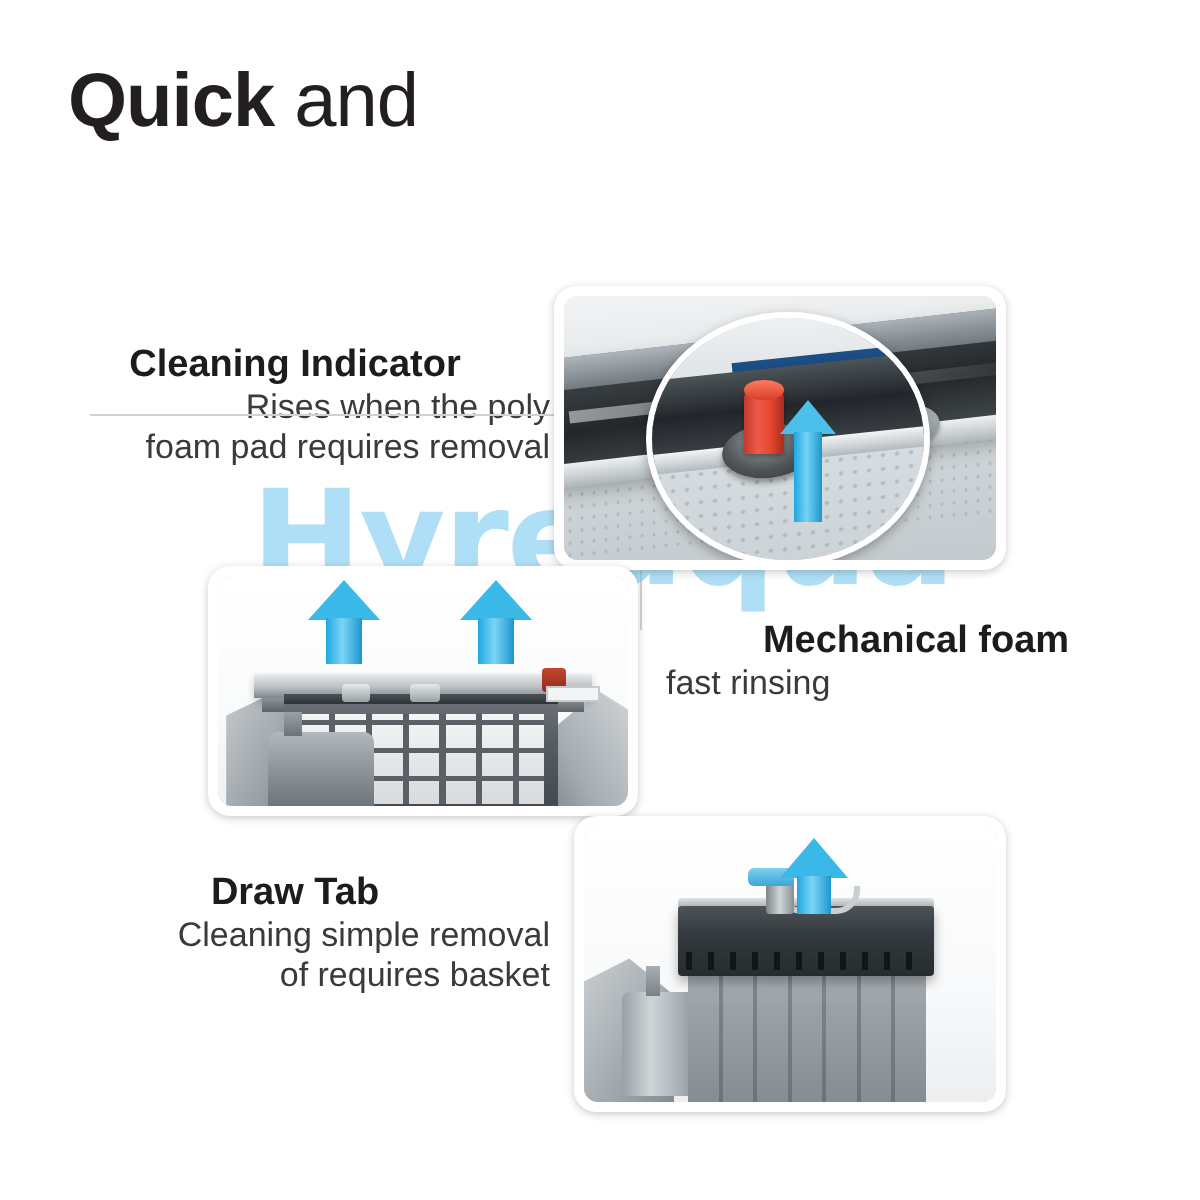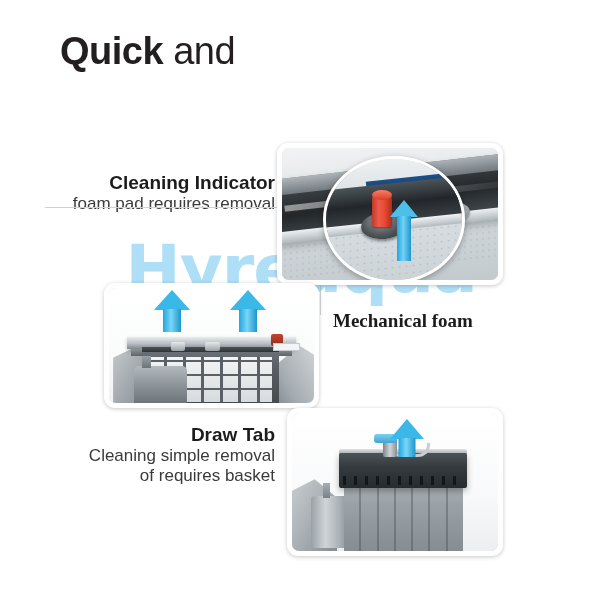--- a/index.html
+++ b/index.html
@@ -12,49 +12,49 @@
     -webkit-font-smoothing:antialiased;
   }
   .stage{position:absolute;left:0;top:0;width:600px;height:600px;overflow:hidden;}
 
   
   .title{
     position:absolute;left:34px;top:30px;
     font-size:38px;line-height:42px;
     color:#231f20;letter-spacing:-0.5px;
   }
-  .title .ln{display:block;white-space:nowrap;margin-left:26px;}
+  .title .ln{display:block;white-space:nowrap;}
   .title b{font-weight:700;}
   .title span.light{font-weight:400;}
 
   
   .watermark{
     position:absolute;left:46px;top:237px;
     width:510px;height:66px;
     font-size:66px;line-height:66px;
     font-weight:700;letter-spacing:-1px;
     color:#6ec6ef;opacity:.55;
     font-family:"DejaVu Sans",sans-serif;
     text-align:center;
     pointer-events:none;
     user-select:none;
     z-index:5;
   }
 
   
   .callout{position:absolute;color:#2b2b2b;}
-  .callout .hd{font-weight:700;font-size:19px;line-height:22px;color:#1c1c1c;}
+  .callout .hd{font-weight:700;font-size:19px;line-height:22px;color:#1c1c1c;text-align:center;}
   .callout .bd{font-weight:400;font-size:17px;line-height:20px;color:#3a3a3a;}
   .callout .bd span{display:block;white-space:nowrap;}
   .ta-r{text-align:right;}
-  .ta-l{text-align:left;font-family:Liberation Serif, serif;}
+  .ta-l{text-align:left;}
 
   #callout-cleaning{left:20px;top:172px;width:255px;}
   #callout-foam{left:333px;top:310px;width:250px;}
-  #callout-draw{left:20px;top:424px;width:255px;}
+  #callout-draw{left:20px;top:436px;width:255px;}
 
   
   .conn{position:absolute;background:#cfd2d4;z-index:2;}
   #conn-cleaning-h{left:45px;top:207px;width:232px;height:1px;}
   #conn-top-v{left:320px;top:283px;width:1px;height:32px;background:#d3d6d8;}
 
   
   .card{
     position:absolute;
     background:#ffffff;
@@ -227,27 +227,29 @@
   </div>
 
   <div class="conn" id="conn-cleaning-h"></div>
   <div class="conn" id="conn-top-v"></div>
 
   <div class="watermark">Hyreaqua</div>
 
   <div class="callout ta-r" id="callout-cleaning">
     <div class="hd">Cleaning Indicator</div>
     <div class="bd">
+      <span>Rises when the poly</span>
       <span>foam pad requires removal</span>
     </div>
   </div>
 
   <div class="callout ta-l" id="callout-foam">
     <div class="hd">Mechanical foam</div>
     <div class="bd">
+      <span>fast rinsing</span>
     </div>
   </div>
 
   <div class="callout ta-r" id="callout-draw">
     <div class="hd">Draw Tab</div>
     <div class="bd">
       <span>Cleaning simple removal</span>
       <span>of requires basket</span>
     </div>
   </div>

